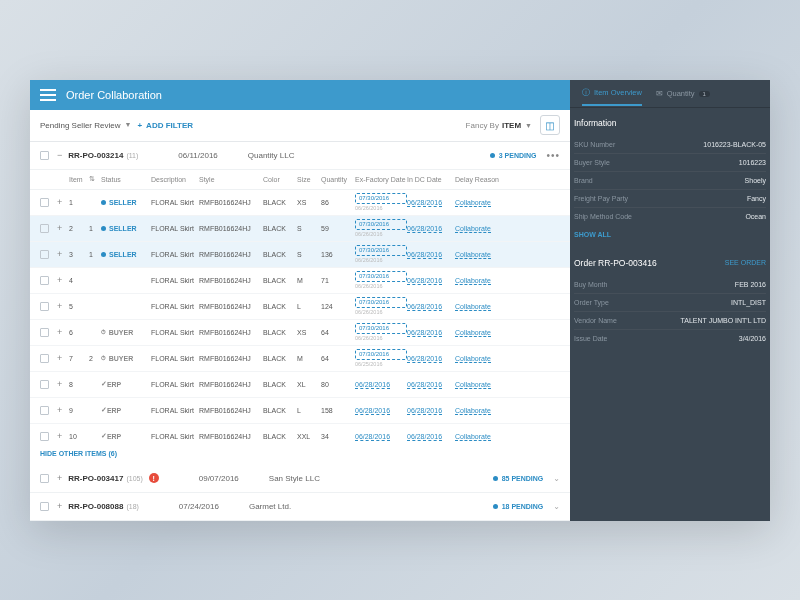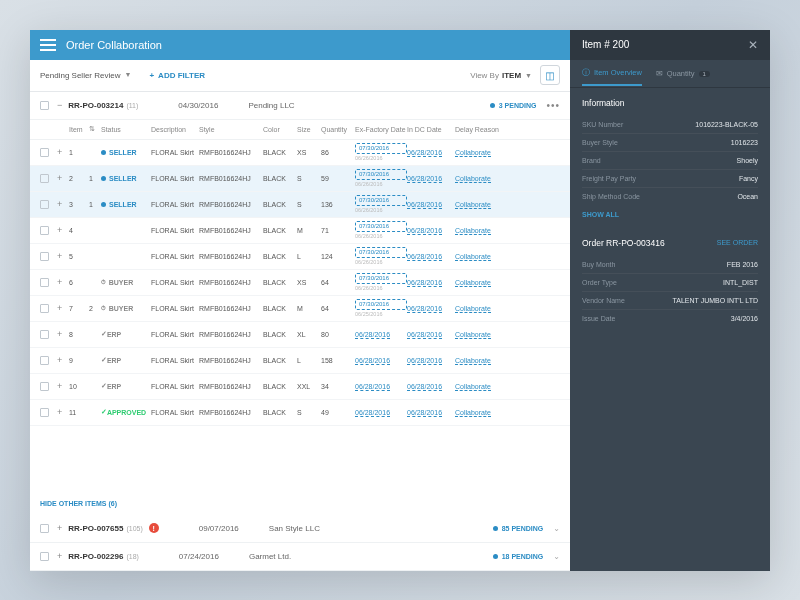--- a/index.html
+++ b/index.html
@@ -1,26 +1,26 @@
 <!DOCTYPE html>
 <html><head>
 <meta charset="utf-8">
 <style>
 *{box-sizing:border-box;margin:0;padding:0;font-family:Helvetica,Arial,sans-serif}
 body{background:linear-gradient(135deg,#d9e0e6 0%,#c5d0db 50%,#d9e0e6 100%);display:flex;align-items:center;justify-content:center;width:800px;height:600px;overflow:hidden}
-.app{width:740px;height:541px;background:#fff;display:flex;box-shadow:0 10px 40px rgba(0,0,0,.15)}
+.app{width:740px;height:441px;background:#fff;display:flex;box-shadow:0 10px 40px rgba(0,0,0,.15)}
 .main{flex:1;display:flex;flex-direction:column;min-width:0}
 .topbar{background:#3d9acc;height:30px;display:flex;align-items:center;padding:0 10px;color:#fff}
 .menu-icon{width:16px;height:12px;display:flex;flex-direction:column;justify-content:space-between;margin-right:10px;cursor:pointer}
 .menu-icon span{display:block;height:2px;background:#fff}
 .title{font-size:11px;font-weight:500}
 .filters{height:32px;display:flex;align-items:center;padding:0 10px;border-bottom:1px solid #e5e8eb;font-size:8px}
 .dropdown{color:#555;cursor:pointer;display:flex;align-items:flex-start}
 .chev{font-size:7px;margin-left:4px;color:#888}
-.add-filter{color:#2b8cc4;font-weight:700;margin-left:18px;cursor:pointer;font-size:8px}
+.add-filter{color:#2b8cc4;font-weight:700;margin-left:6px;cursor:pointer;font-size:8px}
 .plus{margin-right:4px}
 .viewby{margin-left:auto;color:#888;font-size:8px}
 .viewby b{color:#333;margin-left:3px}
 .square-btn{width:20px;height:20px;border:1px solid #d0d6dc;border-radius:3px;margin-left:8px;display:flex;align-items:center;justify-content:center;cursor:pointer;color:#2b8cc4;font-size:10px}
 .group-hdr{height:28px;display:flex;align-items:center;padding:0 10px;font-size:8px;border-bottom:1px solid #eef1f3}
 .cb{width:9px;height:9px;border:1px solid #c0c7ce;border-radius:1px;margin-right:8px;cursor:pointer;flex-shrink:0}
 .expand{color:#888;margin-right:6px;font-size:9px;cursor:pointer;flex-shrink:0}
 .oid{font-weight:700;color:#333;font-size:8px}
 .ocount{color:#aaa;font-size:7px;margin-left:3px}
 .odate{margin-left:40px;color:#666;font-size:8px}
@@ -67,21 +67,21 @@
 .hide-items{padding:8px 10px;font-size:7px;color:#2b8cc4;font-weight:700;cursor:pointer}
 .sidepanel{width:200px;background:#3a4651;color:#c5cdd4;display:flex;flex-direction:column;font-size:8px}
 .sp-hdr{background:#2e3740;height:30px;display:flex;align-items:center;padding:0 12px;color:#fff}
 .sp-title{font-size:10px}
 .sp-close{margin-left:auto;cursor:pointer;font-size:12px;color:#aab3bc}
 .sp-tabs{height:28px;display:flex;align-items:center;padding:0 12px;border-bottom:1px solid #2e3740;font-size:7.5px}
 .sp-tab{color:#8a96a1;margin-right:14px;cursor:pointer;display:flex;align-items:center;padding-bottom:6px;margin-bottom:-7px}
 .sp-tab.active{color:#3d9acc;border-bottom:2px solid #3d9acc}
 .sp-tab-icon{margin-right:4px;font-size:8px}
 .badge{background:#2e3740;color:#aab3bc;border-radius:7px;padding:0 4px;margin-left:4px;font-size:6px}
-.sp-section{padding:10px 12px}
+.sp-section{padding:10px 4px}
 .sp-sec-title{color:#fff;font-size:8.5px;margin-bottom:8px;display:flex;align-items:center}
 .sp-link{color:#3d9acc;font-size:7px;margin-left:auto;cursor:pointer}
 .sp-row{display:flex;justify-content:space-between;padding:5px 0;font-size:7px;border-bottom:1px solid #454f59}
 .sp-row:last-child{border-bottom:none}
 .sp-k{color:#8a96a1}
 .sp-v{color:#e0e5e9}
 .sp-show{color:#3d9acc;font-size:7px;font-weight:700;cursor:pointer;margin-top:6px}
 .sort-icon{font-size:7px;color:#888}
 </style>
 </head>
@@ -96,31 +96,31 @@
           <span></span>
         </div>
       <div class="title">Order Collaboration</div>
     </div>
     <div class="filters">
       <div class="dropdown">
           <span>Pending Seller Review</span>
           <span class="chev">▼</span>
         </div>
       <div class="add-filter"><span class="plus">+</span><span>ADD FILTER</span></div>
-      <div class="viewby"><span>View By</span><b>ITEM</b><span class="chev">▼</span></div>
+      <div class="viewby"><span>Fancy By</span><b>ITEM</b><span class="chev">▼</span></div>
       <div class="square-btn">◫</div>
     </div>
 
     <div class="group-hdr">
       <div class="cb"></div>
       <span class="expand">−</span>
       <span class="oid">RR-PO-003214</span>
       <span class="ocount">(11)</span>
-      <span class="odate">04/30/2016</span>
-      <span class="ovendor">Pending LLC</span>
+      <span class="odate">06/11/2016</span>
+      <span class="ovendor">Quantity LLC</span>
       <span class="pending-pill">
           <span class="dot"></span>
           <span>3 PENDING</span>
         </span>
       <span class="more">•••</span>
     </div>
 
     <div class="thead">
       <div class="c-cb"></div>
         <div class="c-exp"></div>
@@ -378,51 +378,47 @@
           <div class="c-dc"><span class="dcdate">06/28/2016</span></div>
           <div class="c-delay"><span class="collab">Collaborate</span></div>
         </div>
       </div>
 
     <div class="hide-items">HIDE OTHER ITEMS (6)</div>
 
     <div class="group-hdr">
       <div class="cb"></div>
       <span class="expand">+</span>
-      <span class="oid">RR-PO-007655</span>
+      <span class="oid">RR-PO-003417</span>
       <span class="ocount">(105)</span>
       <span class="alert">!</span>
       <span class="odate">09/07/2016</span>
       <span class="ovendor">San Style LLC</span>
       <span class="pending-pill">
           <span class="dot"></span>
           <span>85 PENDING</span>
         </span>
       <span class="chev2">⌄</span>
     </div>
     <div class="group-hdr">
       <div class="cb"></div>
       <span class="expand">+</span>
-      <span class="oid">RR-PO-002296</span>
+      <span class="oid">RR-PO-008088</span>
       <span class="ocount">(18)</span>
       <span class="odate">07/24/2016</span>
       <span class="ovendor">Garmet Ltd.</span>
       <span class="pending-pill">
           <span class="dot"></span>
           <span>18 PENDING</span>
         </span>
       <span class="chev2">⌄</span>
     </div>
   </div>
 
   <div class="sidepanel">
-    <div class="sp-hdr">
-      <span class="sp-title">Item # 200</span>
-      <span class="sp-close">✕</span>
-    </div>
     <div class="sp-tabs">
       <div class="sp-tab active">
           <span class="sp-tab-icon">ⓘ</span>
           <span>Item Overview</span>
         </div>
       <div class="sp-tab">
           <span class="sp-tab-icon">✉</span>
           <span>Quantity</span>
           <span class="badge">1</span>
         </div>

